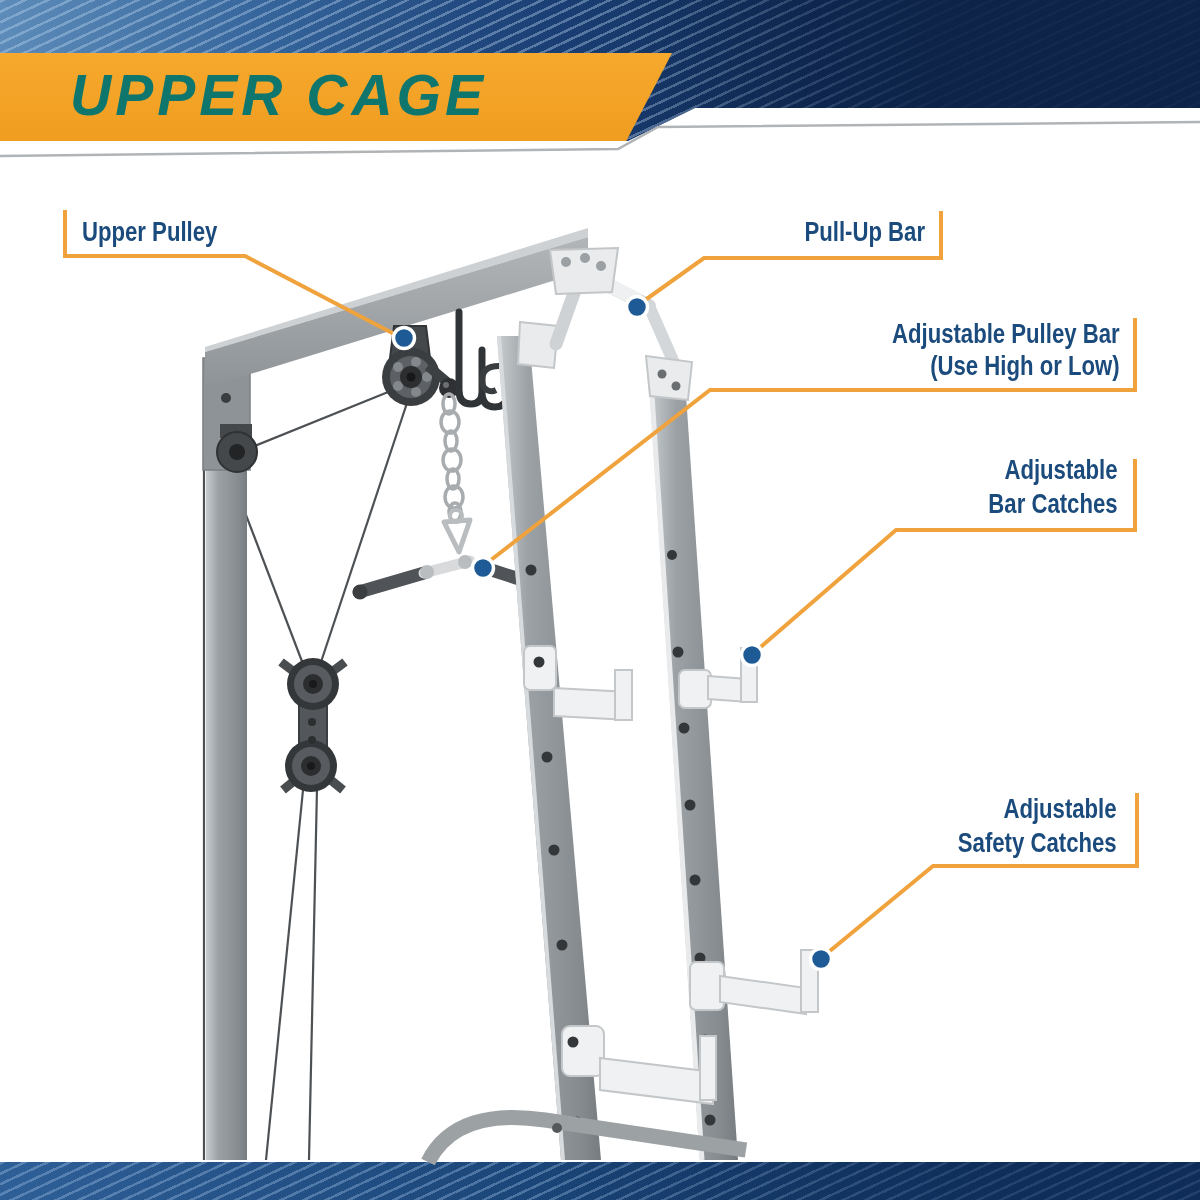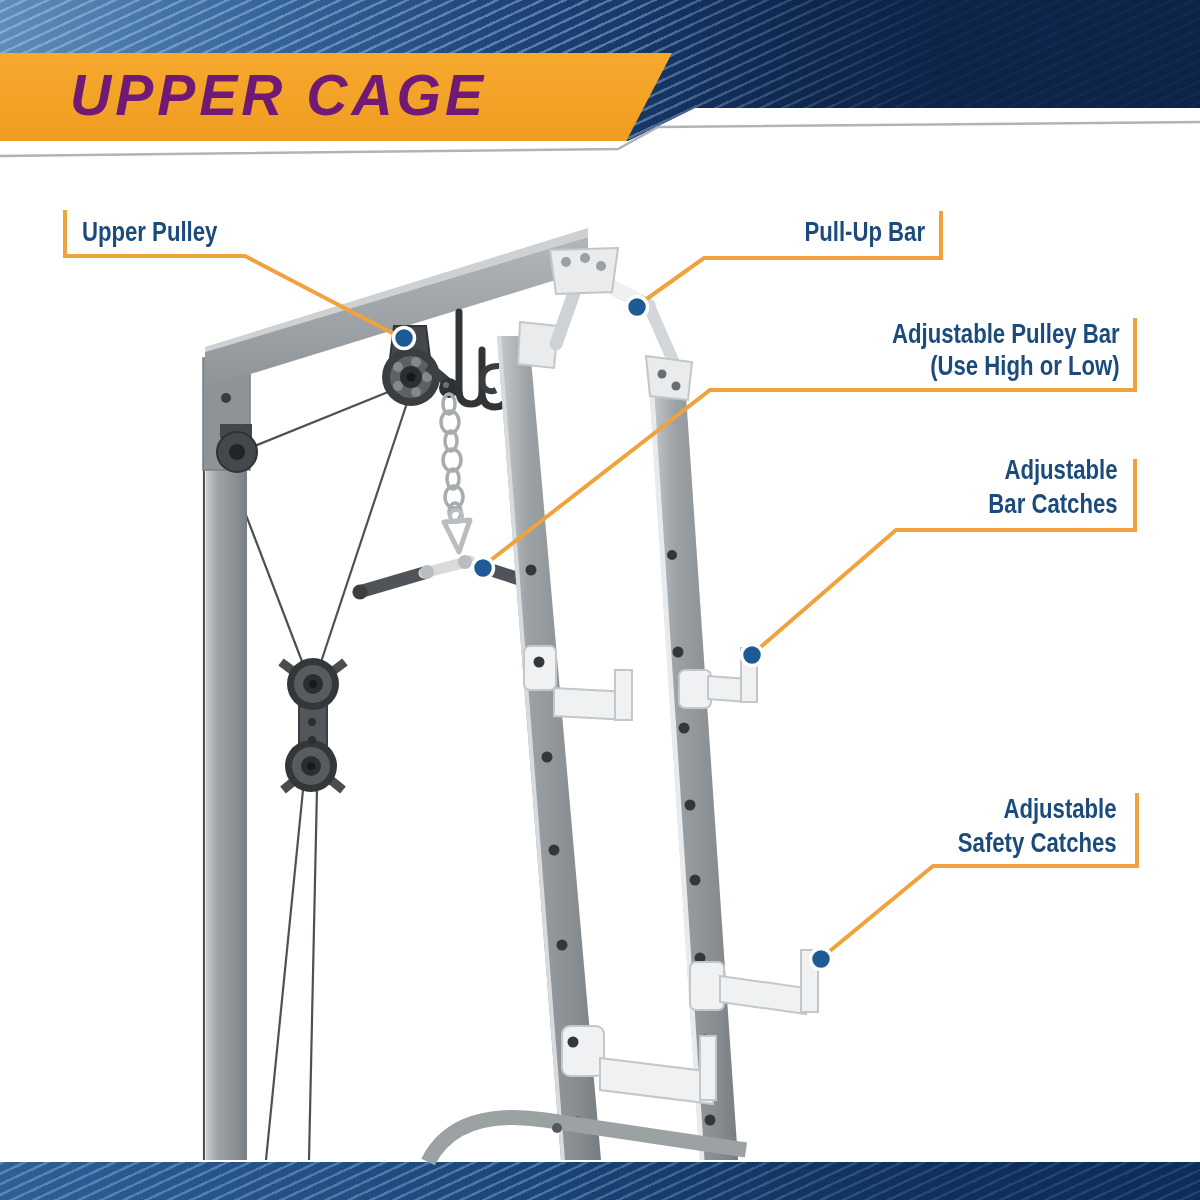--- a/index.html
+++ b/index.html
@@ -14,21 +14,21 @@
       linear-gradient(90deg,#5d8cba 0%, #35659b 22%, #1b4076 45%, #0f2b56 68%, #0d2348 100%);}
   .bottom-band{position:absolute;left:0;top:1162px;width:1200px;height:38px;
     background:
       linear-gradient(90deg, rgba(12,40,80,0) 45%, rgba(13,42,84,.6) 80%),
       repeating-linear-gradient(155deg, rgba(170,200,235,.35) 0 2.5px, rgba(0,0,0,0) 2.5px 9.5px),
       linear-gradient(90deg,#2e5f97 0%, #1a4578 45%, #0f2f5c 100%);}
   .banner{position:absolute;left:0;top:53px;width:672px;height:88px;
     clip-path:polygon(0 0,100% 0,93.2% 100%,0 100%);
     background:linear-gradient(180deg, var(--banner_orange,#F6A92D), #F09D20);}
   .banner-title{position:absolute;left:70px;top:50px;height:88px;line-height:90px;
-    color:#701a75;font-size:57px;font-weight:bold;font-style:italic;letter-spacing:4px;
+    color:#0f766e;font-size:57px;font-weight:bold;font-style:italic;letter-spacing:4px;
     white-space:nowrap;}
   
   .label{position:absolute;color:var(--label_blue,#1B4B7C);font-weight:bold;
     font-size:27px;line-height:33px;white-space:nowrap;transform:scaleX(.82);}
   .label.right{text-align:right;transform-origin:right center;}
   .label.left{text-align:left;transform-origin:left center;}
   
   svg{position:absolute;inset:0;}
   .co{stroke:var(--callout_orange,#F0A23C);stroke-width:4;fill:none;stroke-linejoin:miter;}
   .dot{fill:var(--dot_blue,#1D5A96);stroke:#fff;stroke-width:3.5;}

